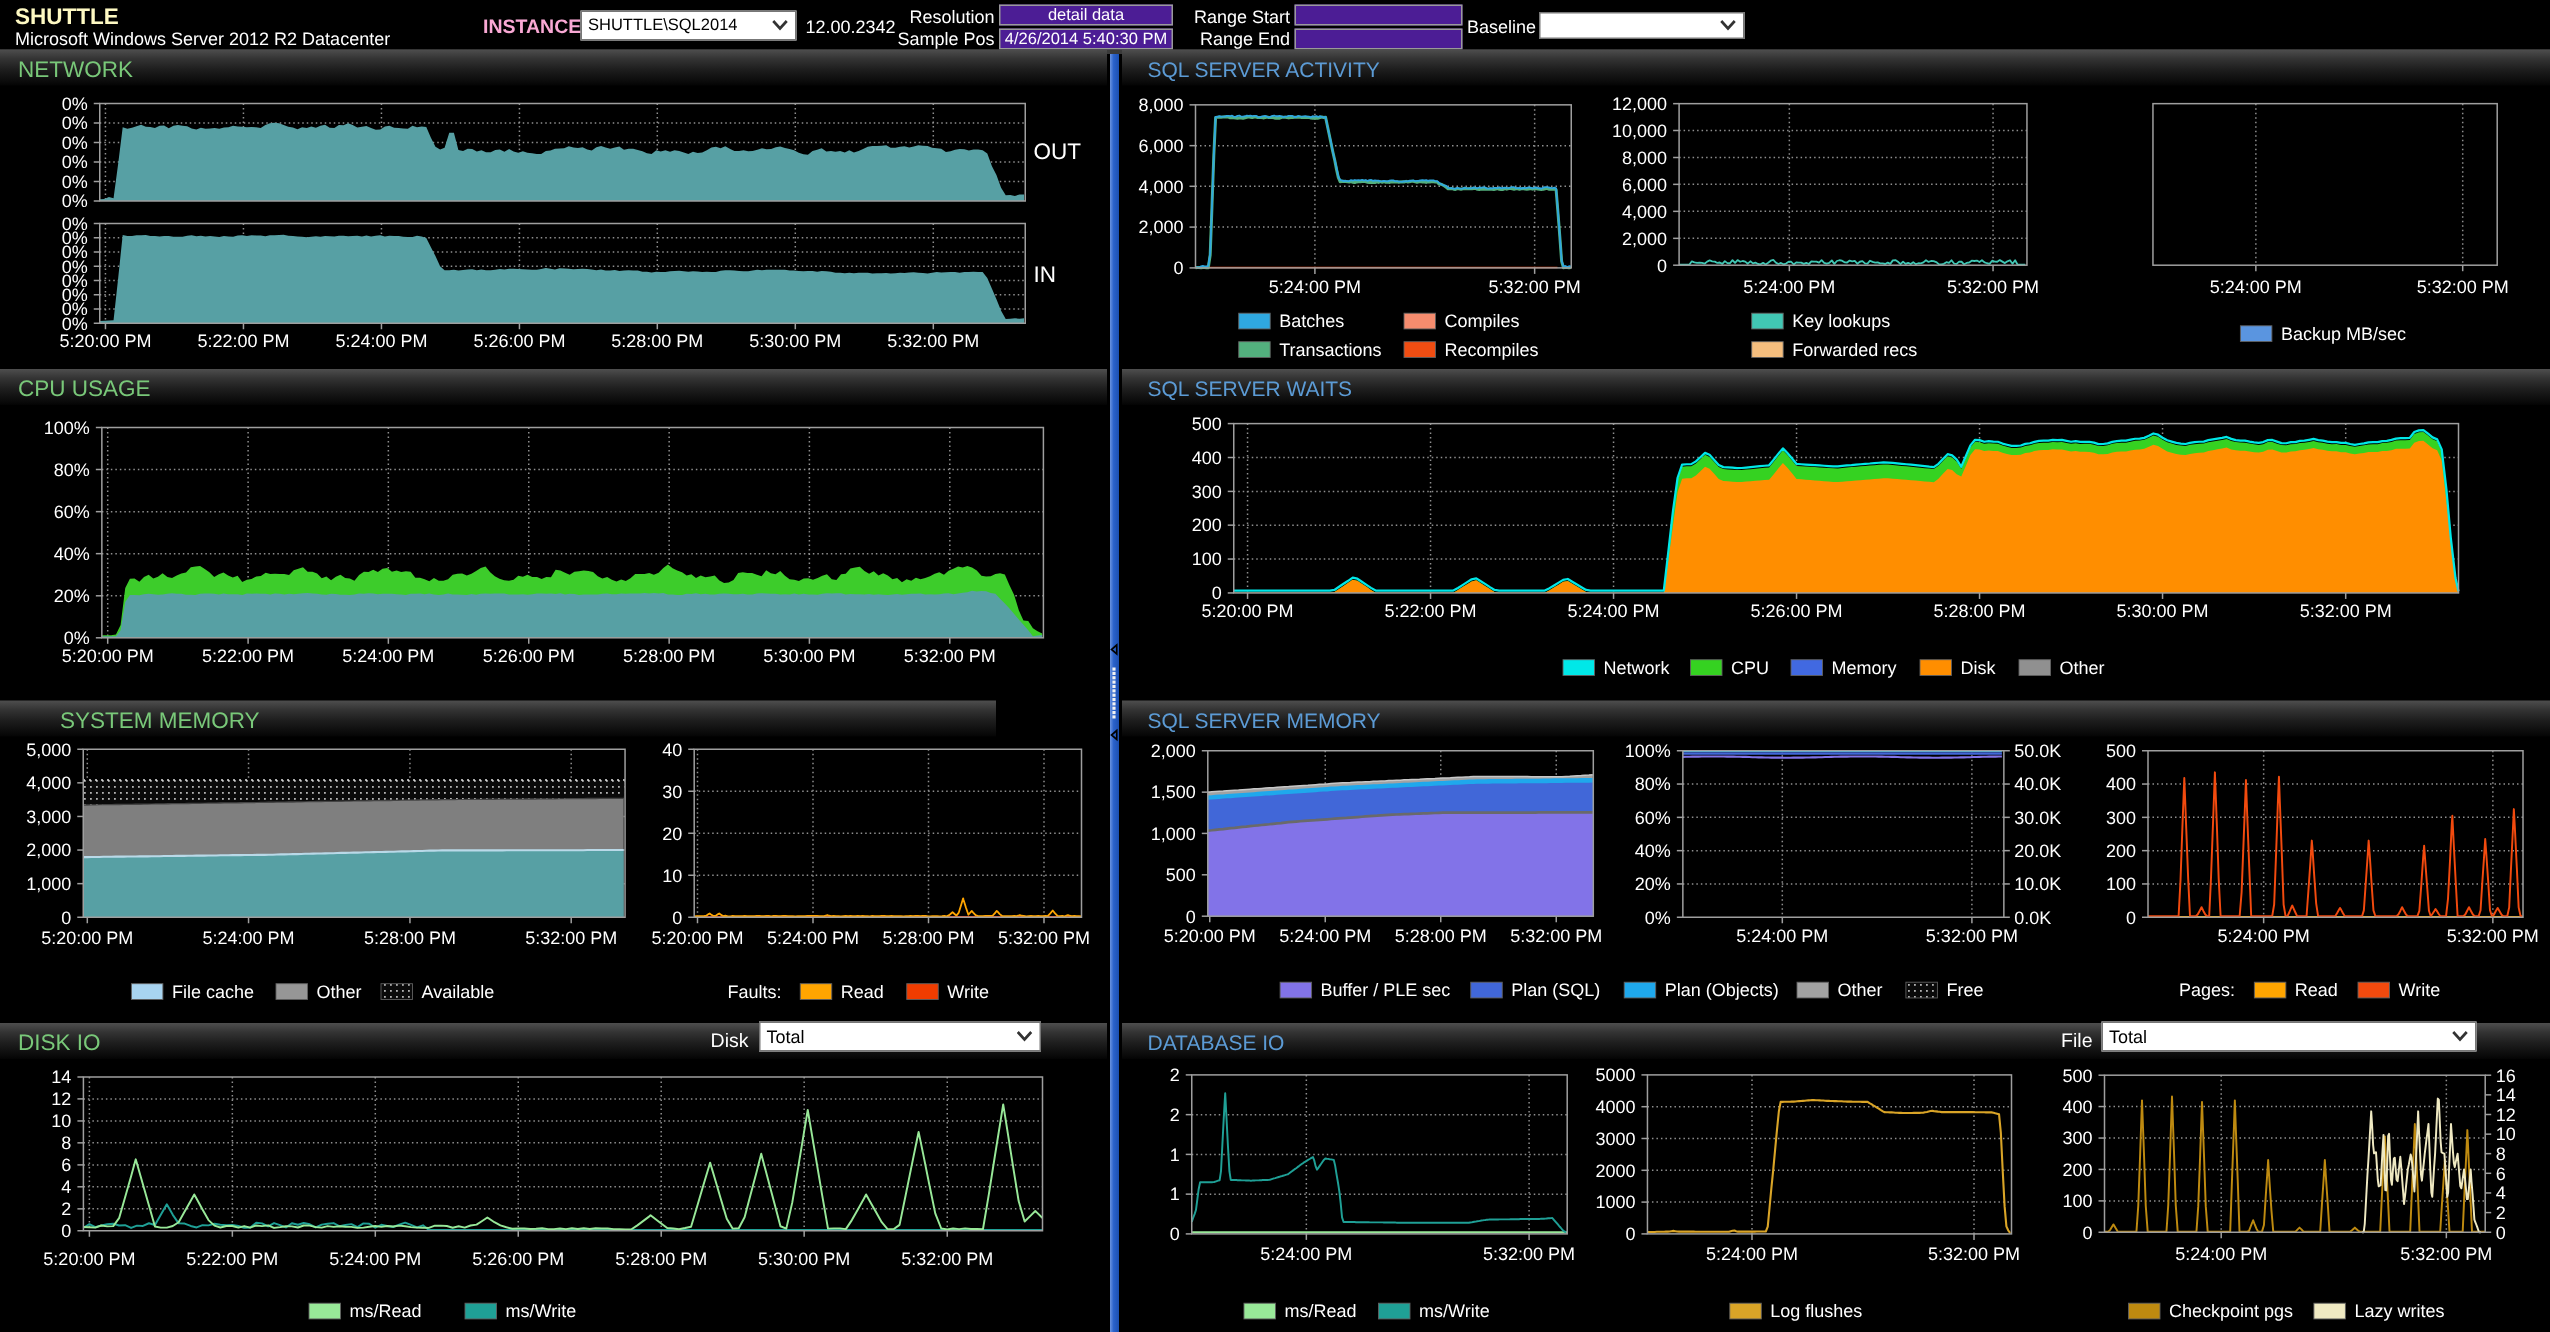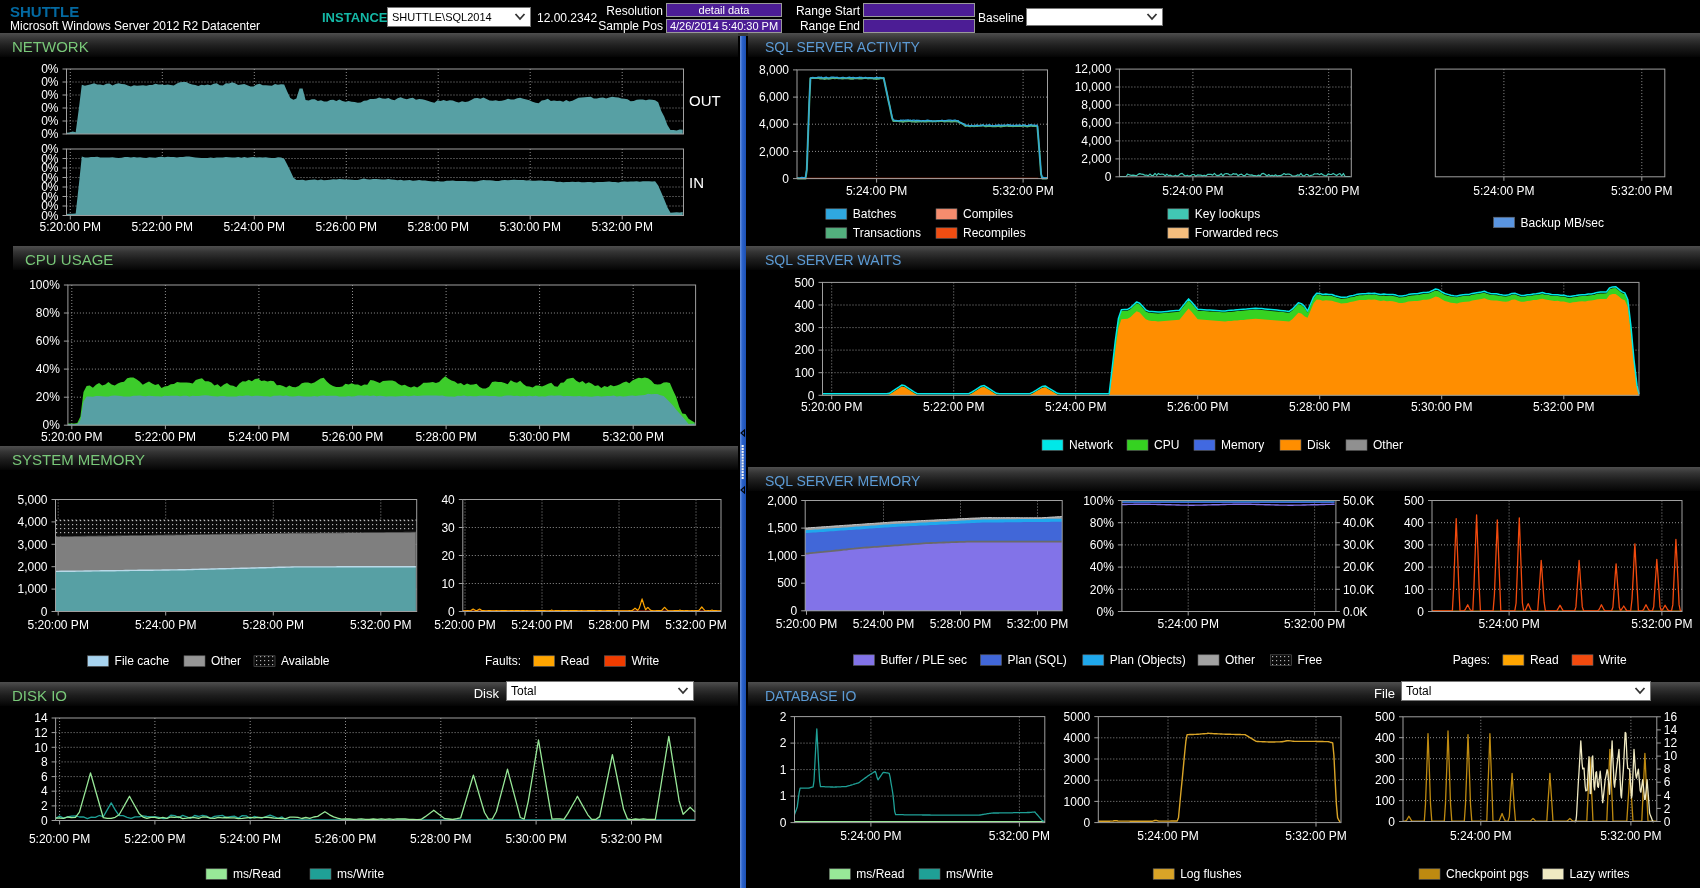--- a/index.html
+++ b/index.html
@@ -3,23 +3,23 @@
 
 *{margin:0;padding:0;box-sizing:border-box;}
 body{width:1700px;height:888px;background:#000;font-family:"Liberation Sans",sans-serif;overflow:hidden;position:relative;}
 .phdr{position:absolute;height:24px;line-height:27px;font-size:15px;
 background:linear-gradient(180deg,#4e4e4e 0%,#343434 25%,#1e1e1e 55%,#0a0a0a 90%,#040404 100%);}
 .dd{position:absolute;background:#fff;border:1px solid #777;color:#000;display:flex;align-items:center;justify-content:space-between;padding:0 4px;}
 .lbl{position:absolute;color:#fff;font-size:12px;white-space:nowrap;}
 .box{position:absolute;background:#4c1d95;border:1px solid #9a9a9a;color:#fff;font-size:11px;text-align:center;}
 
 </style></head><body>
-<div class="lbl" style="left:10px;top:3px;font-size:15px;font-weight:bold;color:#0369a1;">SHUTTLE</div>
+<div class="lbl" style="left:10px;top:3px;font-size:15px;font-weight:bold;color:#fef9c3;">SHUTTLE</div>
 <div class="lbl" style="left:10px;top:19px;">Microsoft Windows Server 2012 R2 Datacenter</div>
-<div class="lbl" style="left:322px;top:10px;font-size:13px;font-weight:bold;color:#14b8a6;">INSTANCE</div>
+<div class="lbl" style="left:322px;top:10px;font-size:13px;font-weight:bold;color:#f9a8d4;">INSTANCE</div>
 <div class="dd" style="left:387px;top:7px;width:144px;height:20px;font-size:11px;">
     <span>SHUTTLE\SQL2014</span>
     <svg class="chev" width="12" height="8" viewBox="0 0 12 8">
       <path d="M1.5 1 L6 6 L10.5 1" fill="none" stroke="#333" stroke-width="1.8"></path>
     </svg>
   </div>
 <div class="lbl" style="left:537px;top:11px;">12.00.2342</div>
 <div class="lbl" style="left:598px;top:4px;width:65px;text-align:right;">Resolution</div>
 <div class="lbl" style="left:598px;top:19px;width:65px;text-align:right;">Sample Pos</div>
 <div class="box" style="left:666px;top:3px;width:116px;height:14px;line-height:12px;">detail data</div>
@@ -31,23 +31,23 @@
 <div class="lbl" style="left:978px;top:11px;">Baseline</div>
 <div class="dd" style="left:1026px;top:8px;width:137px;height:18px;font-size:12px;">
     <span></span>
     <svg class="chev" width="12" height="8" viewBox="0 0 12 8">
       <path d="M1.5 1 L6 6 L10.5 1" fill="none" stroke="#333" stroke-width="1.8"></path>
     </svg>
   </div>
 <div style="position:absolute;left:0;top:33px;width:1700px;height:3px;background:#3a3a3a;"></div>
 <div class="phdr" style="left:0px;top:33px;width:738px;"><span style="color:#79C879;padding-left:12px;font-size:15px;">NETWORK</span></div>
 <div class="phdr" style="left:748px;top:33px;width:952px;"><span style="color:#5C9BD5;padding-left:17px;font-size:14px;">SQL SERVER ACTIVITY</span></div>
-<div class="phdr" style="left:0px;top:246px;width:738px;margin-left:13px;"><span style="color:#79C879;padding-left:12px;font-size:15px;">CPU USAGE</span></div>
+<div class="phdr" style="left:0px;top:246px;width:738px;"><span style="color:#79C879;padding-left:12px;font-size:15px;">CPU USAGE</span></div>
 <div class="phdr" style="left:748px;top:246px;width:952px;"><span style="color:#5C9BD5;padding-left:17px;font-size:14px;">SQL SERVER WAITS</span></div>
-<div class="phdr" style="left:0px;top:446px;width:738px;"><span style="color:#79C879;padding-left:12px;font-size:15px;">SYSTEM MEMORY</span></div>
+<div class="phdr" style="left:0px;top:467px;width:664px;padding-left:28px;"><span style="color:#79C879;padding-left:12px;font-size:15px;">SYSTEM MEMORY</span></div>
 <div class="phdr" style="left:748px;top:467px;width:1090px;"><span style="color:#5C9BD5;padding-left:17px;font-size:14px;">SQL SERVER MEMORY</span></div>
 <div class="phdr" style="left:0px;top:682px;width:738px;"><span style="color:#79C879;padding-left:12px;font-size:15px;">DISK IO</span></div>
 <div class="phdr" style="left:748px;top:682px;width:1091px;"><span style="color:#5C9BD5;padding-left:17px;font-size:14px;">DATABASE IO</span></div>
 <div class="lbl" style="left:450px;top:686px;width:49px;text-align:right;font-size:13px;">Disk</div>
 <div class="dd" style="left:506px;top:681px;width:188px;height:20px;font-size:12px;">
     <span>Total</span>
     <svg class="chev" width="12" height="8" viewBox="0 0 12 8">
       <path d="M1.5 1 L6 6 L10.5 1" fill="none" stroke="#333" stroke-width="1.8"></path>
     </svg>
   </div>

